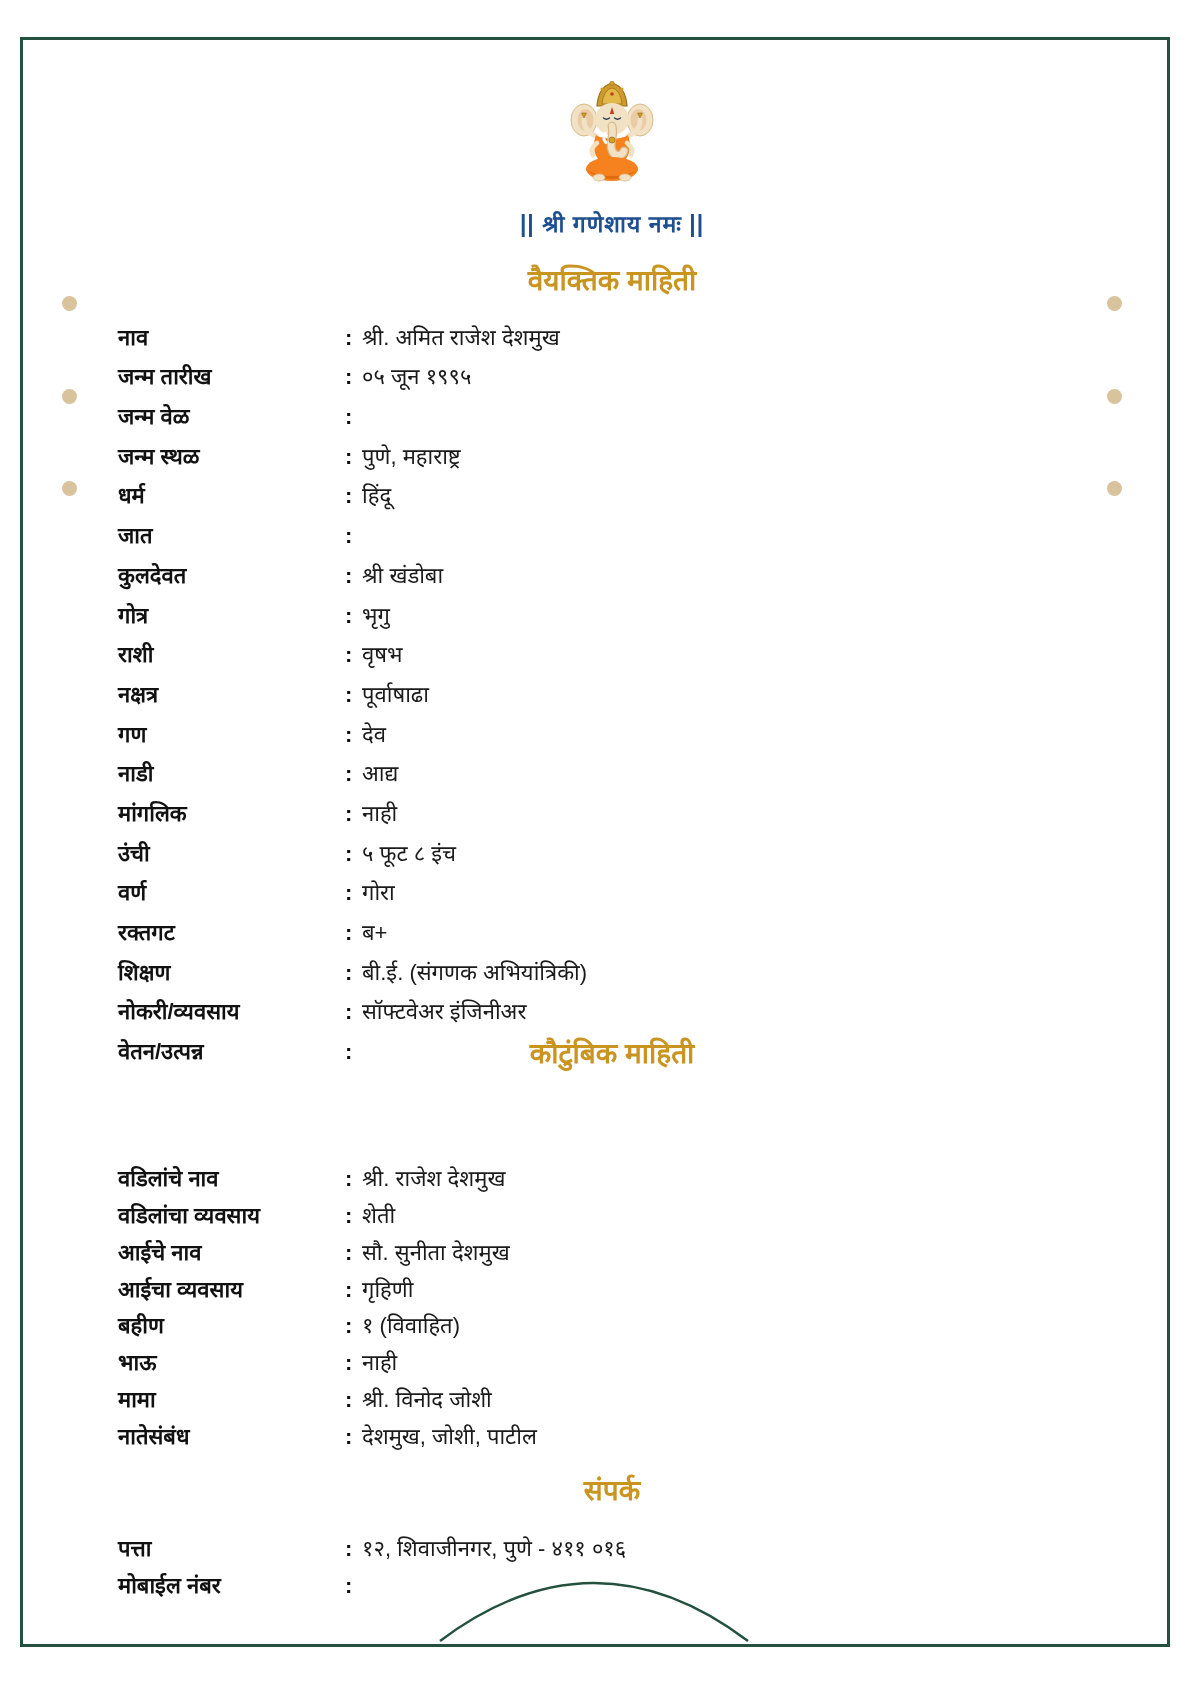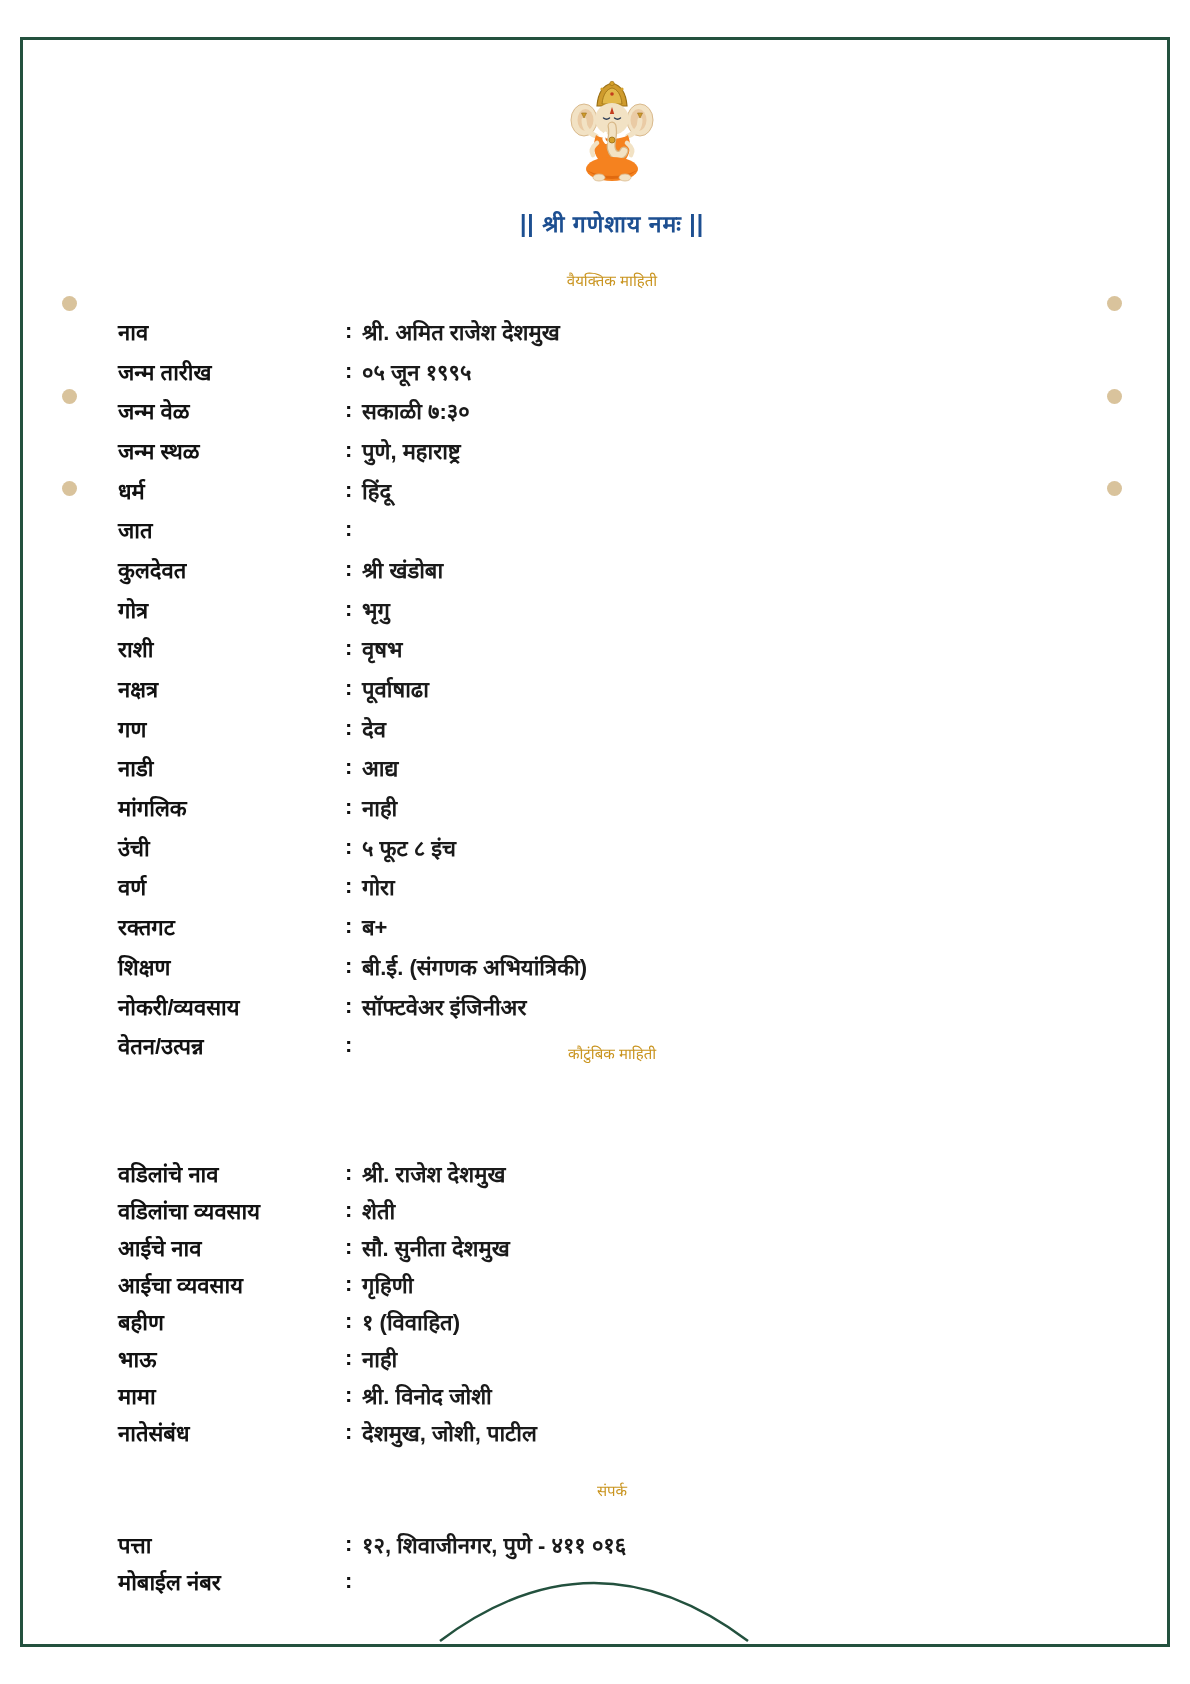--- a/index.html
+++ b/index.html
@@ -12,36 +12,36 @@
     border:3px solid var(--border-green,#23513e);background:transparent;
   }
   .ganesha{position:absolute;left:566px;top:80px;width:92px;height:112px;}
   .page-title{
     position:absolute;top:206px;left:612px;transform:translateX(-50%);
     white-space:nowrap;font-size:23px;font-weight:700;letter-spacing:1px;
     color:var(--title-blue,#1d4f91);line-height:36px;
   }
   .section-heading{
     position:absolute;left:612px;transform:translateX(-50%);white-space:nowrap;
-    font-size:15px;font-weight:400;color:var(--heading-gold,#c9941f);line-height:30px;
+    font-size:28px;font-weight:700;color:var(--heading-gold,#c9941f);line-height:30px;
   }
   .rows{position:absolute;left:0;width:1150px;}
-  .row{display:flex;align-items:center;padding-left:118px;}
+  .row{display:flex;align-items:flex-end;padding-left:118px;}
   .s0-heading{top:266px}
   .s0-rows{top:311px}
   .s0-rows .row{height:39.7px}
   .s1-heading{top:1039px}
   .s1-rows{top:1155px}
   .s1-rows .row{height:36.9px}
   .s2-heading{top:1476px}
   .s2-rows{top:1525px}
   .s2-rows .row{height:37px}
   .label{flex:0 0 227px;font-size:22px;font-weight:700;color:#111;}
   .colon{flex:0 0 17px;font-size:22px;font-weight:700;color:#111;}
-  .value{flex:1;font-size:22px;font-weight:700;color:#1a1a1a;white-space:nowrap;}
+  .value{flex:1;font-size:22px;font-weight:400;color:#1a1a1a;white-space:nowrap;}
   .dot{position:absolute;width:15px;height:15px;border-radius:50%;background:var(--dot-tan,#d9c39c);}
   .dot.l{left:62px}.dot.r{left:1107px}
   .dot.y0{top:296px}.dot.y1{top:389px}.dot.y2{top:481px}
   .arc-svg{position:absolute;left:0;top:0;pointer-events:none;}
 </style>
 </head>
 <body>
 
 <div class="page">
 
@@ -111,21 +111,20 @@
           <span class="value">श्री. अमित राजेश देशमुख</span>
         </div>
         <div class="row">
           <span class="label">जन्म तारीख</span>
           <span class="colon">:</span>
           <span class="value">०५ जून १९९५</span>
         </div>
         <div class="row">
           <span class="label">जन्म वेळ</span>
           <span class="colon">:</span>
-          <span class="value">सकाळी ७:३०</span>
         </div>
         <div class="row">
           <span class="label">जन्म स्थळ</span>
           <span class="colon">:</span>
           <span class="value">पुणे, महाराष्ट्र</span>
         </div>
         <div class="row">
           <span class="label">धर्म</span>
           <span class="colon">:</span>
           <span class="value">हिंदू</span>

